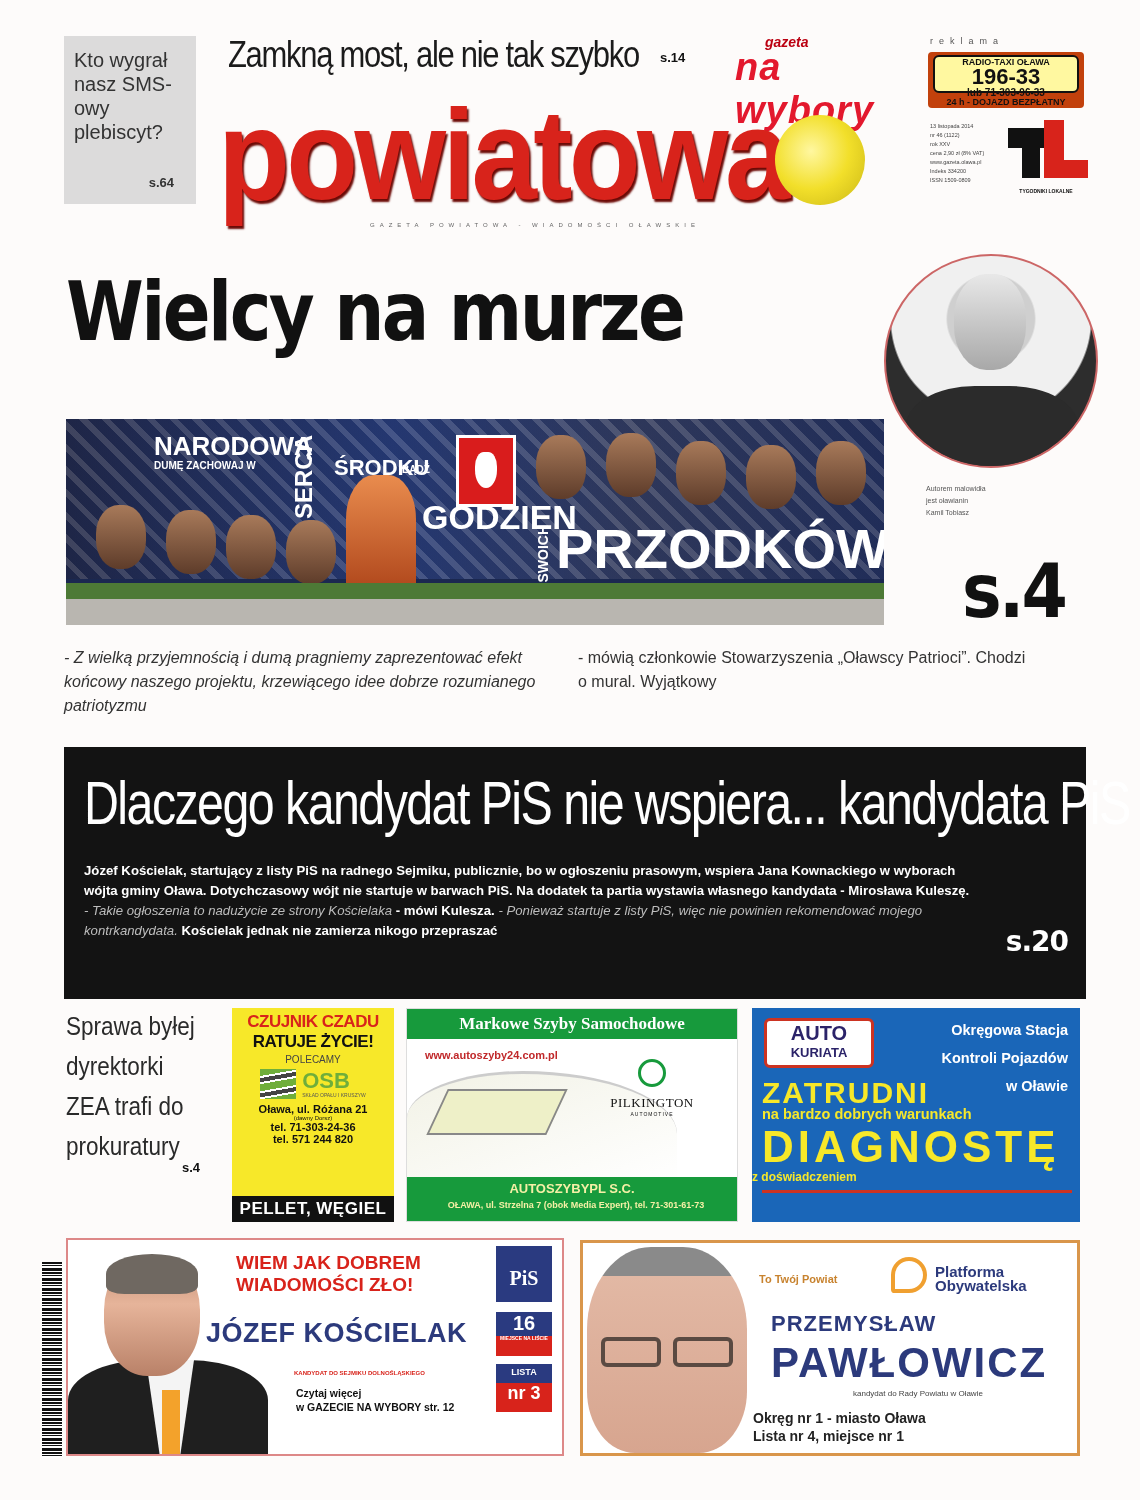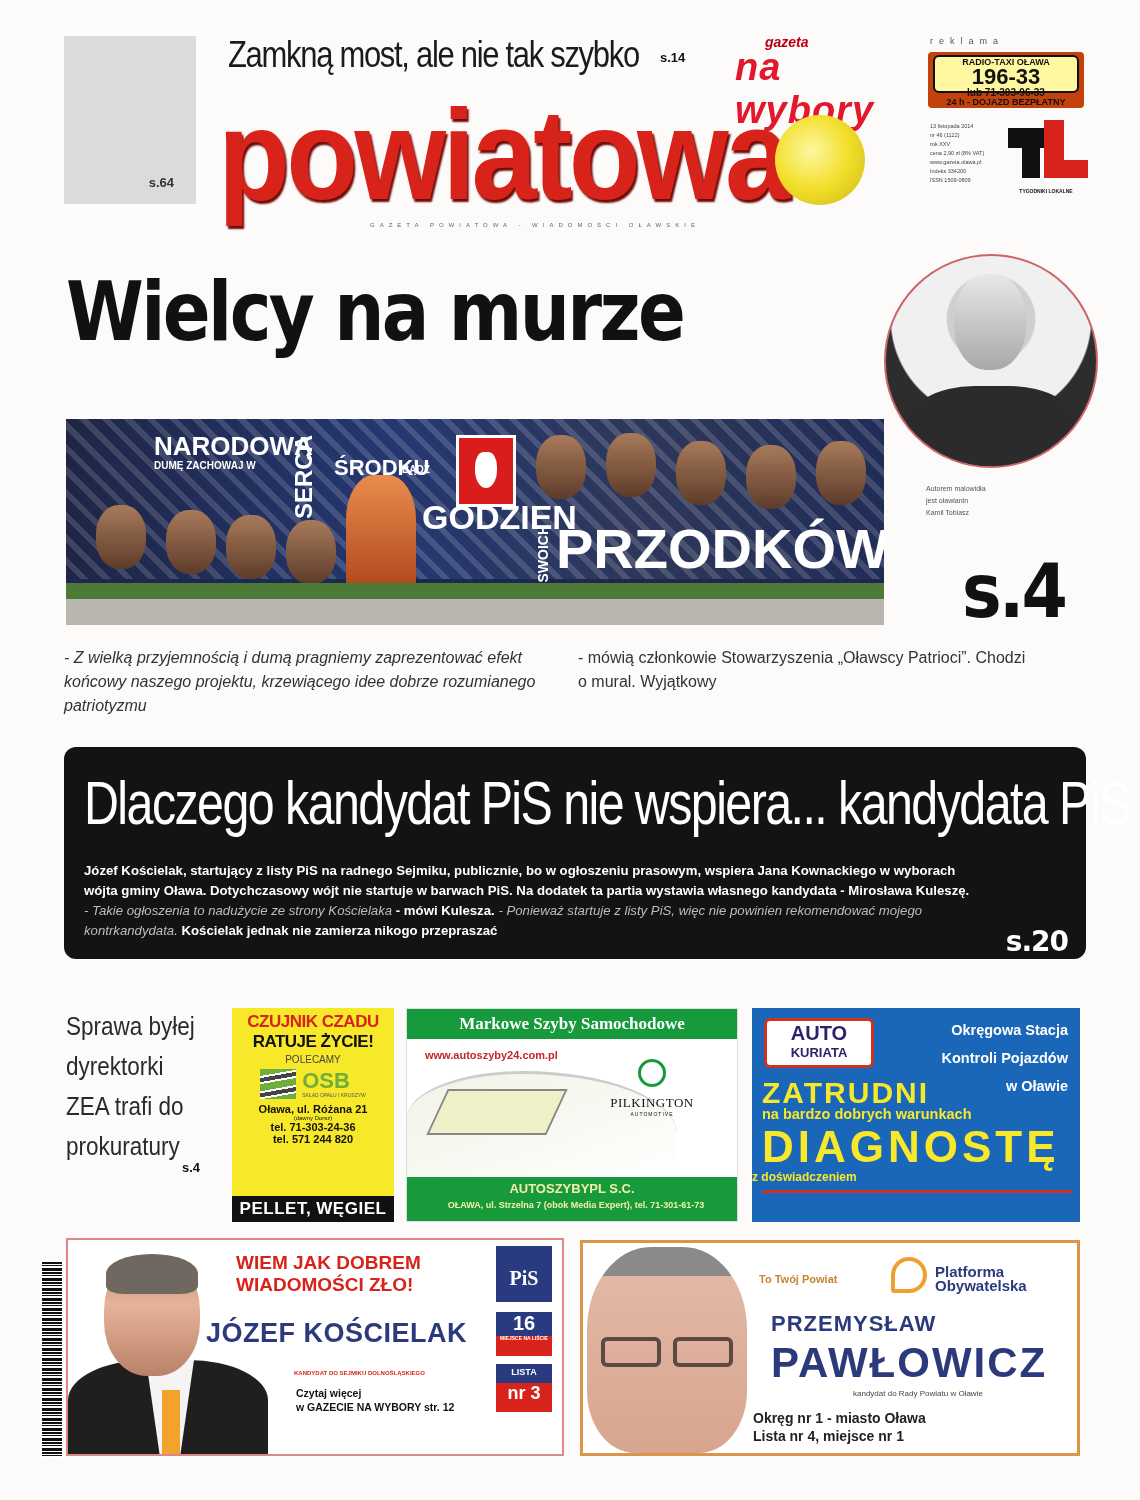--- a/index.html
+++ b/index.html
@@ -57,21 +57,21 @@
   .mural .t { position:absolute; color:#fff; font-family:"Liberation Sans Narrow","Liberation Sans",sans-serif; font-weight:bold; line-height:1; }
   .mural .flag { position:absolute; left:390px; top:30px; width:60px; height:72px; background:#d91c1c; border:3px solid #fff; }
   .mural .flag::after { content:""; position:absolute; left:16px; top:14px; width:22px; height:36px; background:#fff; border-radius: 40% 40% 50% 50%; }
   .mural .face { position:absolute; width:50px; height:64px; border-radius:45%; background: linear-gradient(#a87a5a, #5e3c2a); }
   .mural .pope { position:absolute; left:280px; top:70px; width:70px; height:110px; border-radius: 40% 40% 0 0; background: linear-gradient(#e98c4e, #b24a1e); }
 
   .quote-left { left: 64px; top: 646px; width: 490px; font-style: italic; font-size: 16px; line-height: 24px; color: #333; }
   .quote-right { left: 578px; top: 646px; width: 460px; font-size: 16px; line-height: 24px; color: #333; }
   .s4 { left: 962px; top: 548px; font-family: "DejaVu Sans", sans-serif; font-weight: bold; font-size: 74px; letter-spacing: -3px; transform: scaleX(0.9); transform-origin: left; color: #111; }
 
-  .black-box { left: 64px; top: 747px; width: 1022px; height: 212px; background: #131313; color: #fff; border-radius: 12px; }
+  .black-box { left: 64px; top: 747px; width: 1022px; height: 252px; background: #131313; color: #fff; }
   .black-box .h { position:absolute; left: 20px; top: 10px; font-family: "Liberation Sans Narrow","Liberation Sans",sans-serif; font-size: 62px; letter-spacing: -2px; white-space: nowrap; transform: scaleX(0.78); transform-origin: left; line-height: 92px; }
   .black-box .body { position:absolute; left: 20px; top: 114px; width: 890px; font-size: 13.2px; line-height: 20px; font-weight: bold; }
   .black-box .body .it { font-style: italic; font-weight: normal; color: #bdbdbd; }
   .black-box .pg { position:absolute; right: 18px; top: 178px; font-family: "DejaVu Sans",sans-serif; font-weight: bold; font-size: 28px; letter-spacing: -1px; }
 
   .side-story { left: 66px; top: 1006px; width: 160px; font-family:"Liberation Sans Narrow","Liberation Sans",sans-serif; font-size: 25px; line-height: 40px; color: #2a2a2a; transform: scaleX(0.9); transform-origin: left; }
   .side-story-page { left: 182px; top: 1160px; font-size: 13px; font-weight: bold; }
 
   
   .ad-czad { left: 232px; top: 1008px; width: 162px; height: 214px; background: #f7e829; text-align: center; overflow: hidden; }
@@ -143,20 +143,21 @@
   .ad-po .ln { position:absolute; left: 188px; top: 96px; color: #2c3a7c; font-weight: bold; font-size: 42px; letter-spacing: 2px; }
   .ad-po .desc { position:absolute; left: 270px; top: 146px; font-size: 8px; color: #444; }
   .ad-po .ok { position:absolute; left: 170px; top: 166px; font-size: 14px; font-weight: bold; line-height: 18px; color: #222; }
 
   .barcode { left: 42px; top: 1262px; width: 20px; height: 196px; background: repeating-linear-gradient(#111 0 2px, #fff 2px 3px, #111 3px 4px, #fff 4px 6px, #111 6px 9px, #fff 9px 10px); }
 </style>
 </head>
 <body>
 
 <div class="abs teaser-box">
+  <div class="t">Kto wygrał nasz SMS-owy plebiscyt?</div>
   <div class="p">s.64</div>
 </div>
 
 <div class="abs top-head">Zamkną most, ale nie tak szybko</div>
 <div class="abs top-head-page">s.14</div>
 
 <div class="abs wybory">
   <span class="g">gazeta</span>
   <span class="n">na wybory</span>
 </div>

